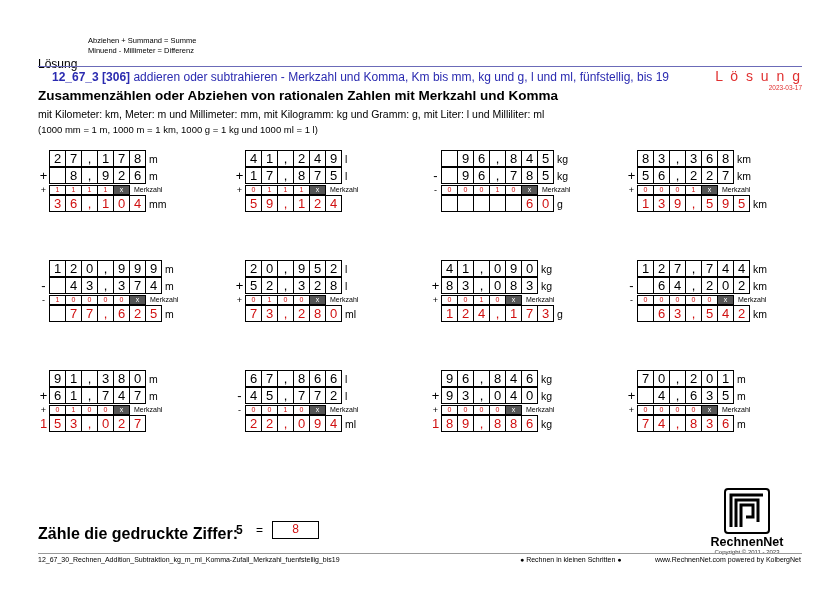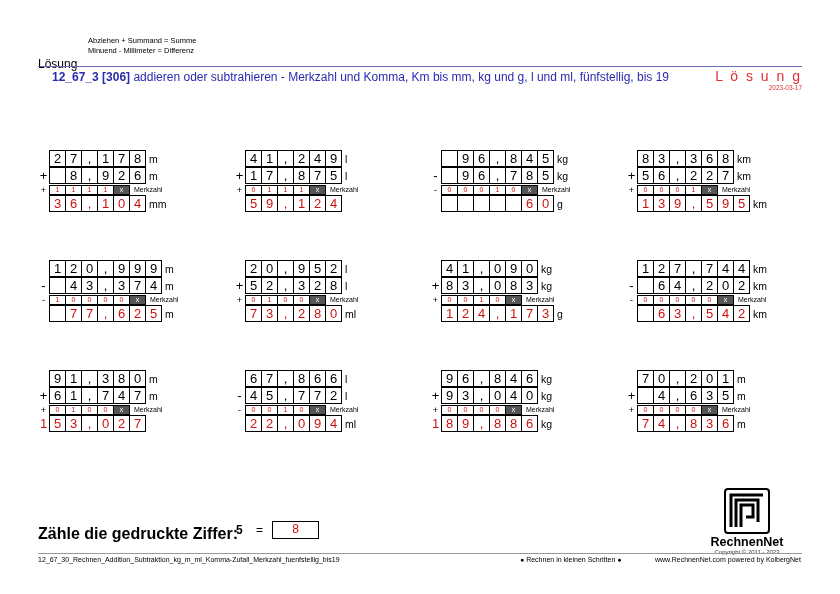--- a/index.html
+++ b/index.html
@@ -115,20 +115,23 @@
     <span class="code">12_67_3</span>
     <span class="num">[306]</span>
     <span class="desc">addieren oder subtrahieren - Merkzahl und Komma, Km bis mm, kg und g, l und ml, fünfstellig, bis 19</span>
   </div>
 
   <div class="hdr-right">
     <div class="l">L ö s u n g</div>
     <div class="d">2023-03-17</div>
   </div>
 
+  <h1 class="title">Zusammenzählen oder Abziehen von rationalen Zahlen mit Merkzahl und Komma</h1>
+  <div class="sub1">mit Kilometer: km, Meter: m und Millimeter: mm, mit Kilogramm: kg und Gramm: g, mit Liter: l und Milliliter: ml</div>
+  <div class="sub2">(1000 mm = 1 m, 1000 m = 1 km, 1000 g = 1 kg und 1000 ml = 1 l)</div>
 
   <div class="grid" id="grid">
       <div class="ex" style="left: 0px; top: 0px;">
         <div class="row">
           <div class="op"></div>
           <div class="cells">
             <div class="c">2</div>
             <div class="c">7</div>
             <div class="c">,</div>
             <div class="c">1</div>

